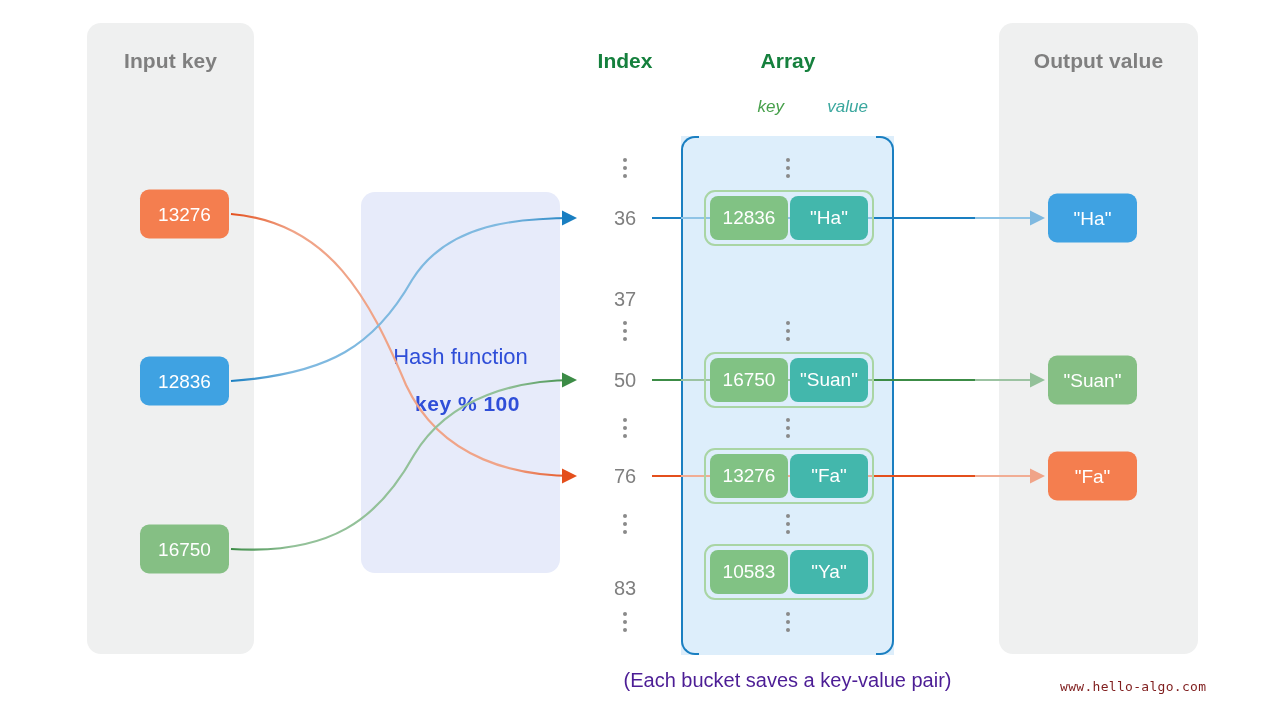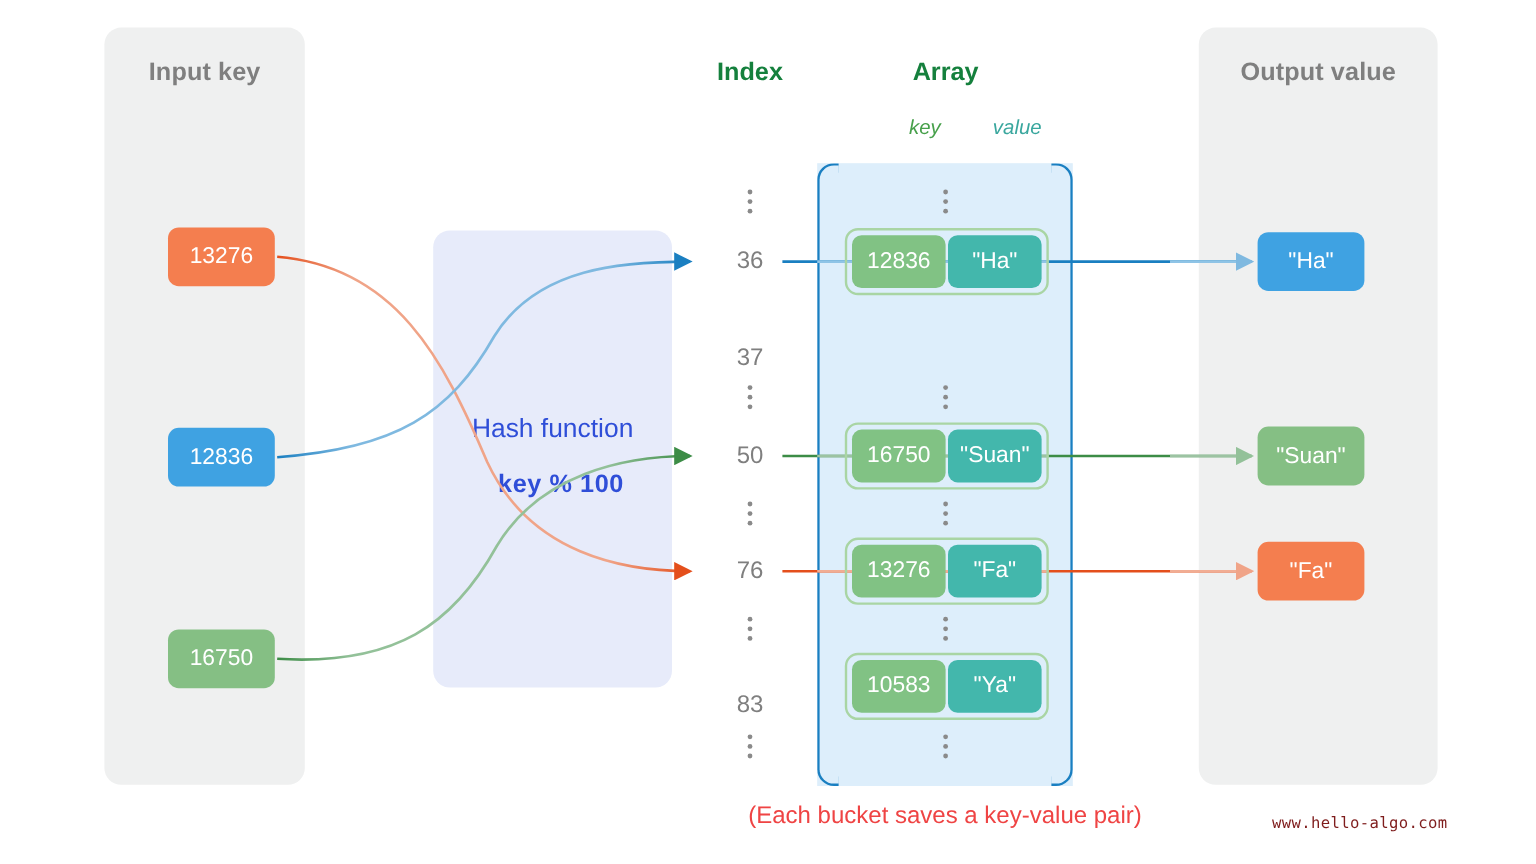--- a/index.html
+++ b/index.html
@@ -207,21 +207,21 @@
   #out-suan { top: 380px; background: #85bf84; }
   #out-fa   { top: 476px; background: #f47e4f; }
 
   
   #caption {
     position: absolute;
     left: 500px; top: 669px;
     width: 575px;
     text-align: center;
     font-size: 20px;
-    color: #ef4444;
+    color: #4c1d95;
   }
   #watermark {
     position: absolute;
     left: 1060px; top: 679px;
     width: 200px;
     font-family: "DejaVu Sans Mono", monospace;
     font-size: 13px;
     color: #7f1d1d;
     letter-spacing: .3px;
   }

